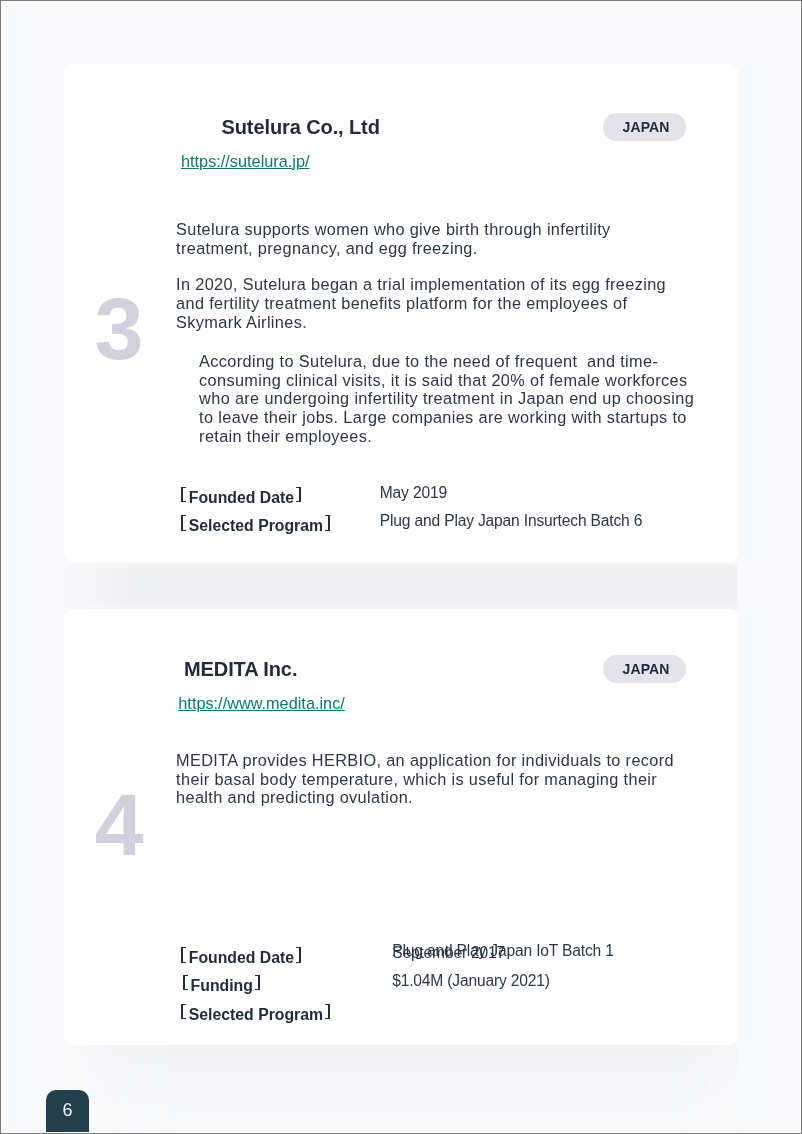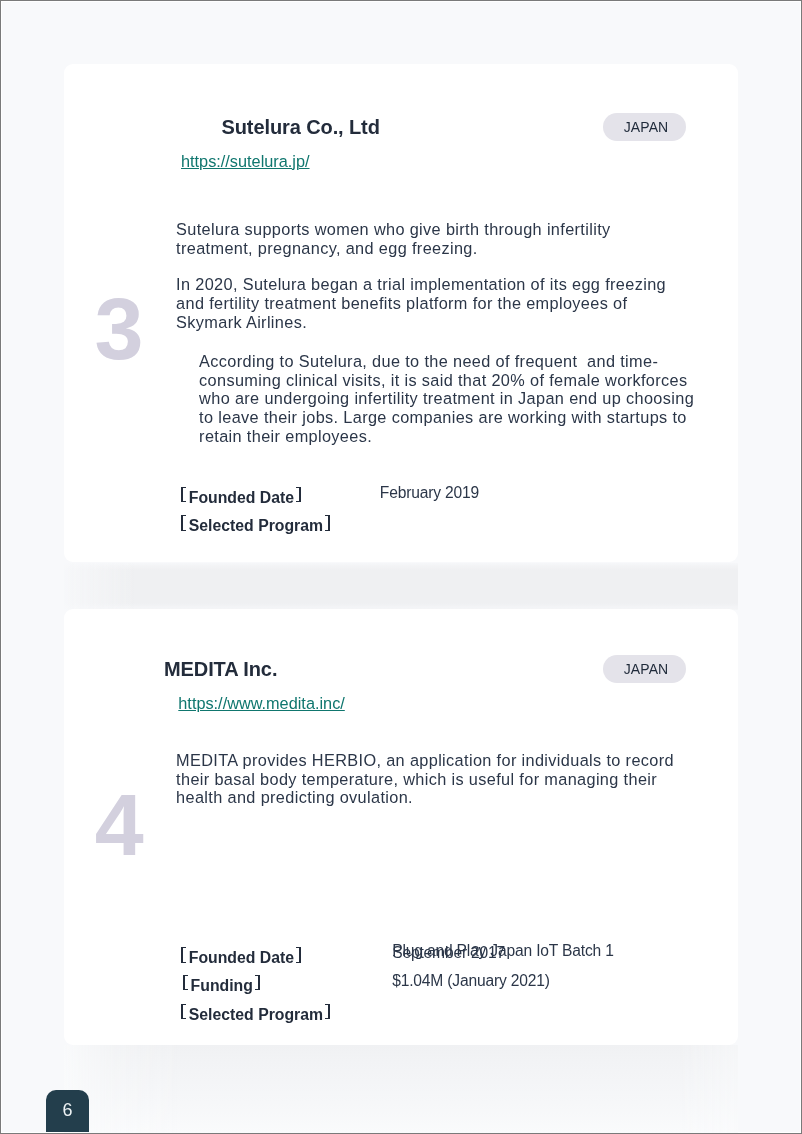--- a/index.html
+++ b/index.html
@@ -86,21 +86,21 @@
     text-decoration-thickness: 1px;
     line-height: 1;
     letter-spacing: 0;
   }
   .badge {
     position: absolute;
     background: #e4e3ea;
     border-radius: 14px;
     color: #1f2a3a;
     font-size: 14px;
-    font-weight: 400;
+    font-weight: 700;
     letter-spacing: 0.1px;
     text-align: center;
     width: 83px;
     height: 28px;
     line-height: 28px;
     padding-left: 4px;
   }
   .para {
     position: absolute;
     font-size: 16.3px;
@@ -177,25 +177,26 @@
   <div class="bignum" style="left:94.4px; top:285.3px;">3</div>
   <div class="company" style="left:177.5px; top:117px;margin-left:44px;">Sutelura Co., Ltd</div>
   <div class="url" style="left:181px; top:152.5px;">https://sutelura.jp/</div>
   <div class="badge" style="left:602.5px; top:113px;">JAPAN</div>
 
   <div class="para" style="left:176.1px; top:219.8px; width:441px;">Sutelura supports women who give birth through infertility treatment, pregnancy, and egg freezing.</div>
   <div class="para" style="left:176.1px; top:275.4px; width:496px;">In 2020, Sutelura began a trial implementation of its egg freezing and fertility treatment benefits platform for the employees of Skymark Airlines.</div>
   <div class="para" style="left:176.1px; top:351.8px; width:501px;margin-left:23px;">According to Sutelura, due to the need of frequent  and time-consuming clinical visits, it is said that 20% of female workforces who are undergoing infertility treatment in Japan end up choosing to leave their jobs. Large companies are working with startups to retain their employees.</div>
 
   <div class="lbl" style="left:181.2px; top:489.5px;"><span class="brk brk-o"><i></i>【</span>Founded Date<span class="brk brk-c"><i></i>】</span></div>
-  <div class="val" style="left:379.8px; top:484.5px;">February 2019</div>
+  <div class="val" style="left:379.8px; top:484.5px;">May 2019</div>
   <div class="lbl" style="left:181.2px; top:517.9px;"><span class="brk brk-o"><i></i>【</span>Selected Program<span class="brk brk-c"><i></i>】</span></div>
+  <div class="val" style="left:379.8px; top:512.7px;">Plug and Play Japan Insurtech Batch 6</div>
 
   <div class="bignum" style="left:94.7px; top:781px;">4</div>
-  <div class="company" style="left:164px; top:659px;">MEDITA Inc.</div>
+  <div class="company" style="left:184px; top:659px;">MEDITA Inc.</div>
   <div class="url" style="left:178.3px; top:694.5px;">https://www.medita.inc/</div>
   <div class="badge" style="left:602.5px; top:655px;">JAPAN</div>
 
   <div class="para" style="left:176.1px; top:751px; width:504px;">MEDITA provides HERBIO, an application for individuals to record their basal body temperature, which is useful for managing their health and predicting ovulation.</div>
 
   <div class="lbl" style="left:181.2px; top:949.9px;"><span class="brk brk-o"><i></i>【</span>Founded Date<span class="brk brk-c"><i></i>】</span></div>
   <div class="val" style="left:392.2px; top:945.4px;">September 2017</div>
   <div class="lbl" style="left:183px; top:977.7px;"><span class="brk brk-o"><i></i>【</span>Funding<span class="brk brk-c"><i></i>】</span></div>
   <div class="val" style="left:392.2px; top:973.4px;">$1.04M (January 2021)</div>
   <div class="lbl" style="left:181.2px; top:1006.6px;"><span class="brk brk-o"><i></i>【</span>Selected Program<span class="brk brk-c"><i></i>】</span></div>

